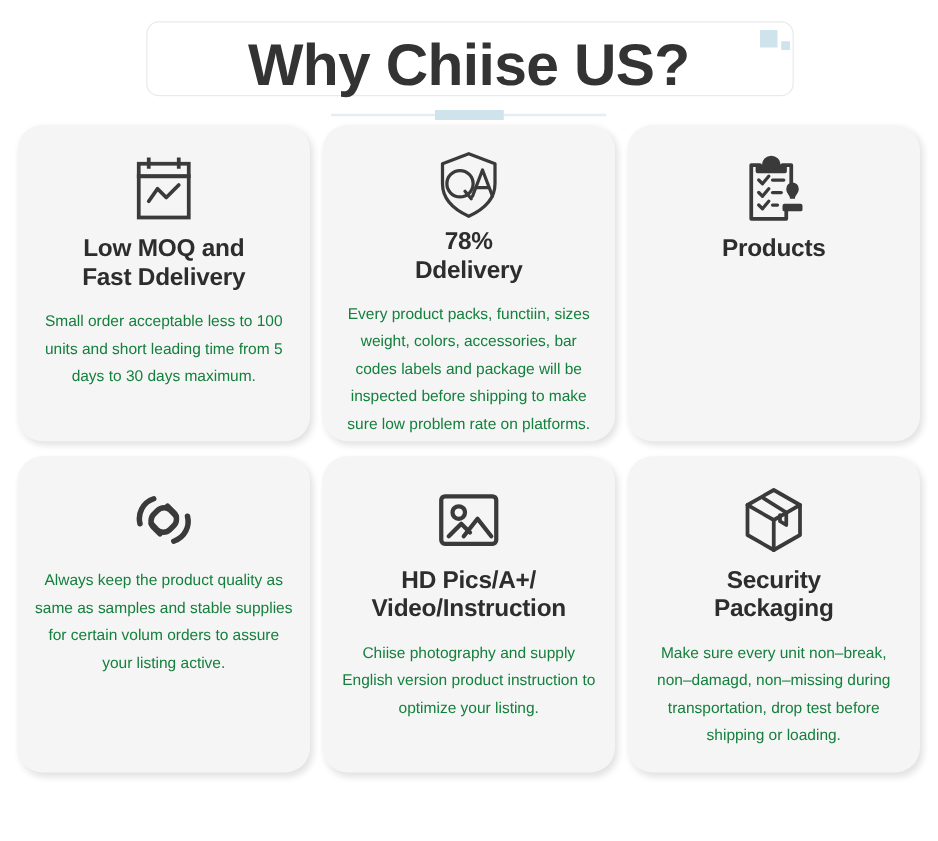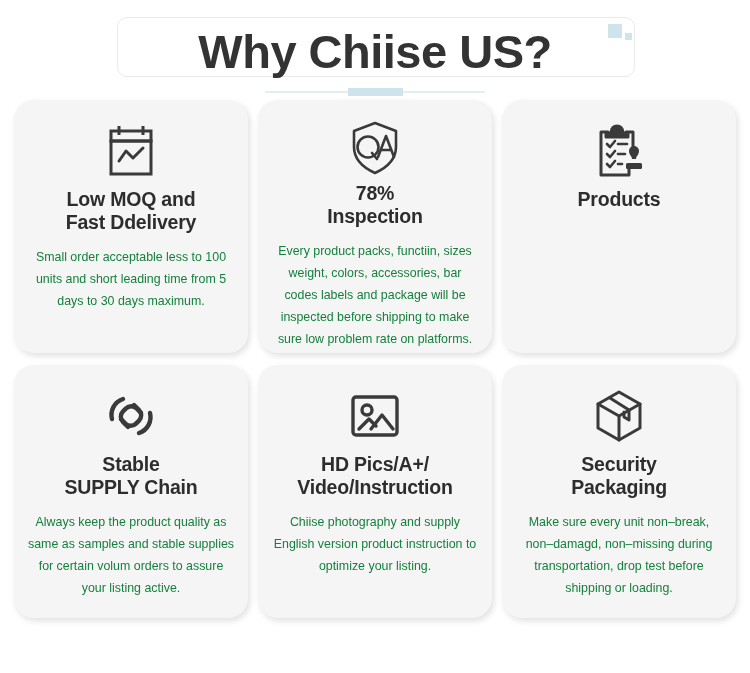--- a/index.html
+++ b/index.html
@@ -185,21 +185,21 @@
         <svg width="54" height="56" viewBox="0 0 54 56" fill="none" stroke="#3a3a3a" stroke-width="2.6">
           <path d="M27 3 L48 11 V27 C48 40 38 48 27 53 C16 48 6 40 6 27 V11 Z" stroke-linejoin="round"></path>
           <circle cx="20" cy="27" r="10.5" fill="none"></circle>
           <line x1="24" y1="33" x2="29" y2="39" stroke-linecap="round"></line>
           <path d="M30 37 L38 16 L46 37" stroke-linejoin="round" stroke-linecap="round"></path>
           <line x1="33" y1="30" x2="43" y2="30"></line>
         </svg>
       </div>
       <div class="card-title">
         <span>78%</span><br>
-        <span>Inspection</span>
+        <span>Ddelivery</span>
       </div>
       <div class="card-desc">Every product packs, functiin, sizes weight, colors, accessories, bar codes labels and package will be inspected before shipping to make sure low problem rate on platforms.</div>
     </div>
 
     <div class="card">
       <div class="card-icon">
         <svg width="52" height="56" viewBox="0 0 52 56" fill="none" stroke="#3a3a3a" stroke-width="3">
           <path d="M15 9 H8 V52 H36 V44" stroke-linejoin="round" stroke-linecap="round"></path>
           <path d="M33 9 H40 V28" stroke-linejoin="round" stroke-linecap="round"></path>
           <path d="M18 10 C18 5 21 3 24 3 C27 3 30 5 30 10 H35 V14 H13 V10 Z" fill="#3a3a3a" stroke-linejoin="round"></path>
@@ -220,24 +220,20 @@
 
     <div class="card">
       <div class="card-icon">
         <svg width="52" height="52" viewBox="0 0 52 52" fill="none" stroke="#3a3a3a" stroke-width="4.4" stroke-linecap="round">
           <path d="M18 9 C9 12 5 21 7 29"></path>
           <path d="M34 43 C43 40 47 31 45 23"></path>
           <path d="M29 15 L34 20 a7.5 7.5 0 0 1 0 10.6 l-3 3 a7.5 7.5 0 0 1 -10.6 0 L16 29"></path>
           <path d="M23 37 L18 32 a7.5 7.5 0 0 1 0 -10.6 l3 -3 a7.5 7.5 0 0 1 10.6 0 L36 23"></path>
         </svg>
       </div>
-      <div class="card-title">
-        <span>Stable</span><br>
-        <span>SUPPLY Chain</span>
-      </div>
       <div class="card-desc">Always keep the product quality as same as samples and stable supplies for certain volum orders to assure your listing active.</div>
     </div>
 
     <div class="card">
       <div class="card-icon">
         <svg width="52" height="46" viewBox="0 0 52 46" fill="none" stroke="#3a3a3a" stroke-width="3.4">
           <rect x="4" y="4" width="44" height="38" rx="3"></rect>
           <circle cx="18" cy="17" r="5"></circle>
           <polyline points="10,36 20,26 27,33" stroke-linejoin="round" stroke-linecap="round"></polyline>
           <polyline points="22,36 33,22 44,36" stroke-linejoin="round" stroke-linecap="round"></polyline>

